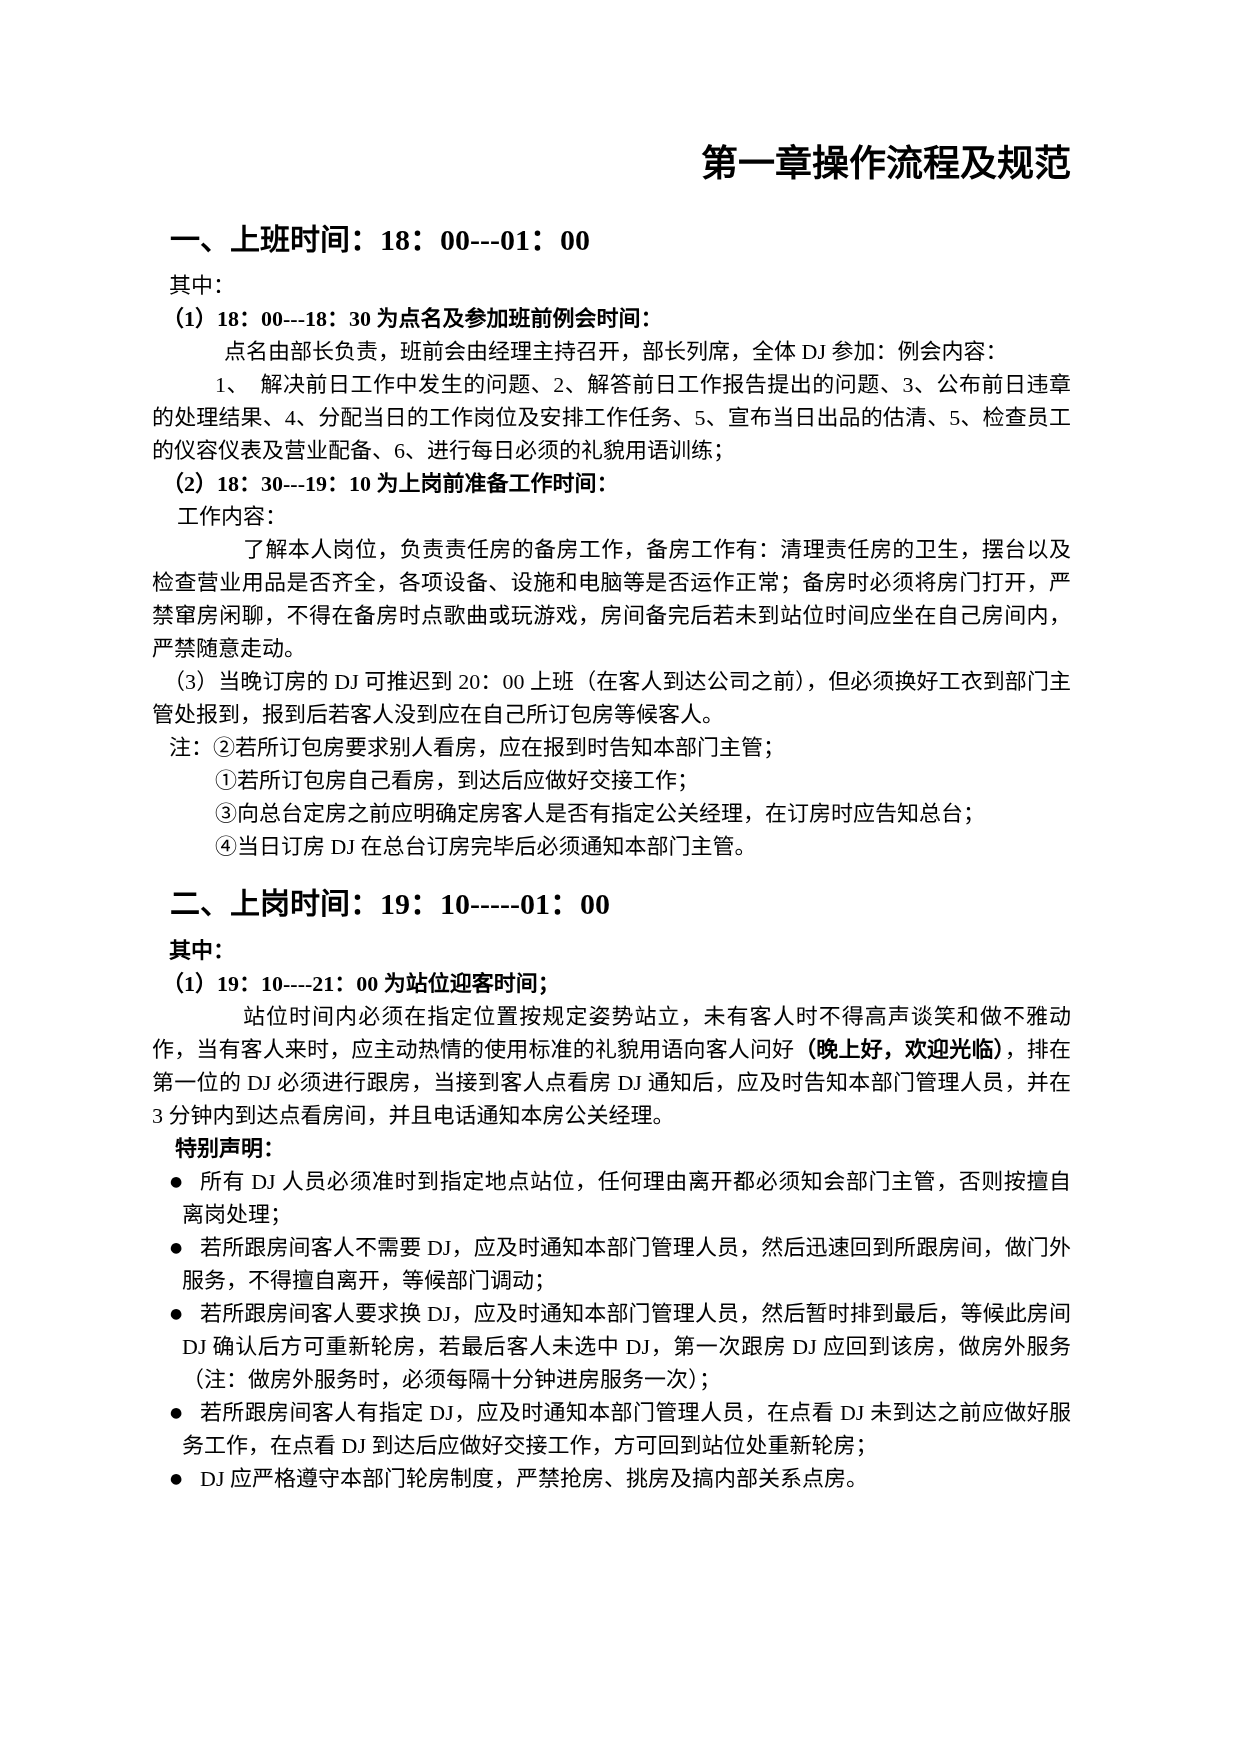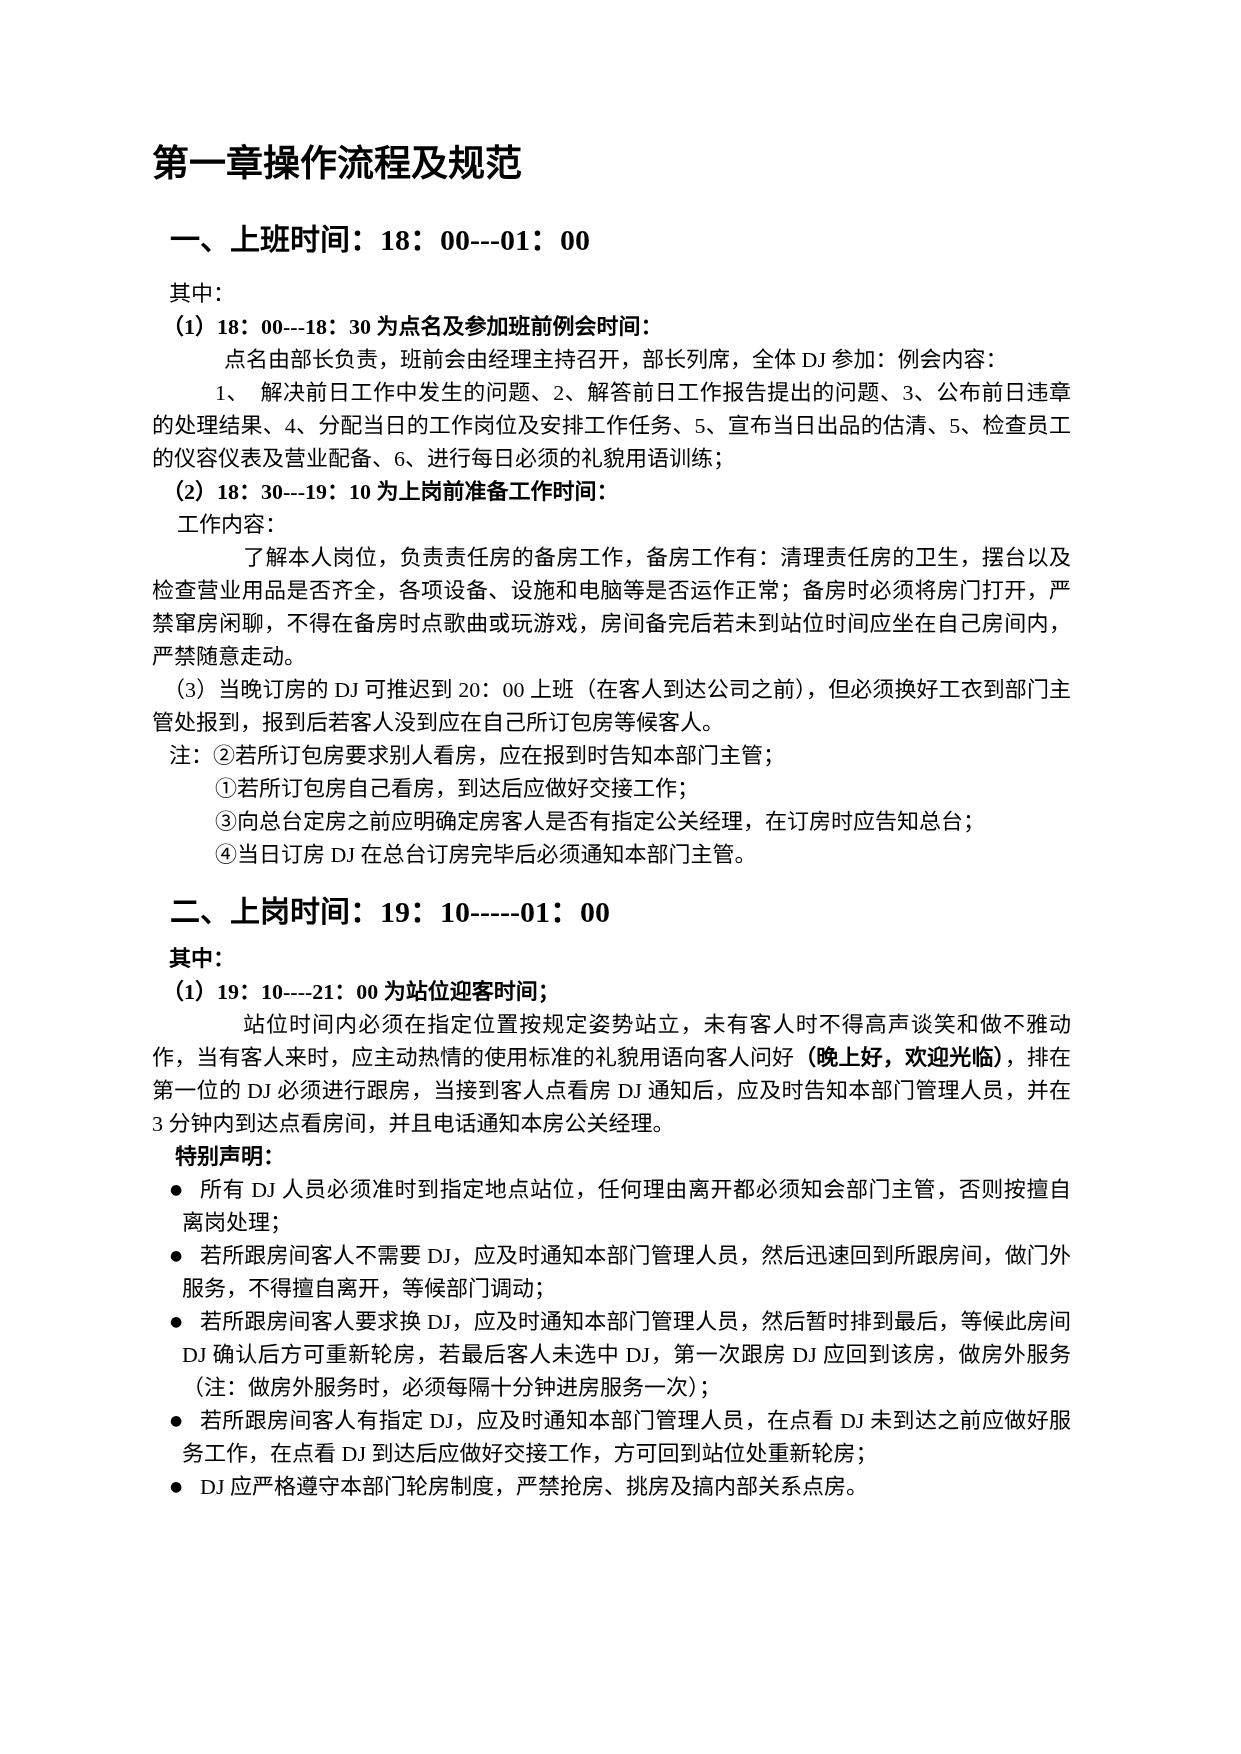--- a/index.html
+++ b/index.html
@@ -14,32 +14,32 @@
   }
   .page {
     box-sizing: border-box;
     width: 1241px;
     height: 1754px;
     padding: 138px 170px 0 152px;
   }
   .doc-title {
     font-size: 37px;
     font-weight: bold;
-    text-align: left;
+    text-align: right;
     line-height: 52px;
     margin: 0;
   }
   .h1 {
     font-size: 30px;
     font-weight: bold;
     line-height: 44px;
     padding-left: 18px;
     margin: 0;
   }
-  .h1-first { margin-top: 28px; margin-bottom: 15px; }
+  .h1-first { margin-top: 28px; margin-bottom: 7px; }
   .h1-second { margin-top: 19px; margin-bottom: 8px; }
   p { margin: 0; line-height: 33px; text-align: justify; }
   .lbl       { text-indent: 17px; }
   .lbl-bold  { text-indent: 17px; font-weight: bold; }
   .subhead   { text-indent: 10px; font-weight: bold; }
   .lbl-work  { text-indent: 25px; }
   .ind-md    { text-indent: 72px; }
   .ind-lg    { text-indent: 91px; }
   .ind-xs    { text-indent: 11px; }
   .note-item { padding-left: 63px; }

